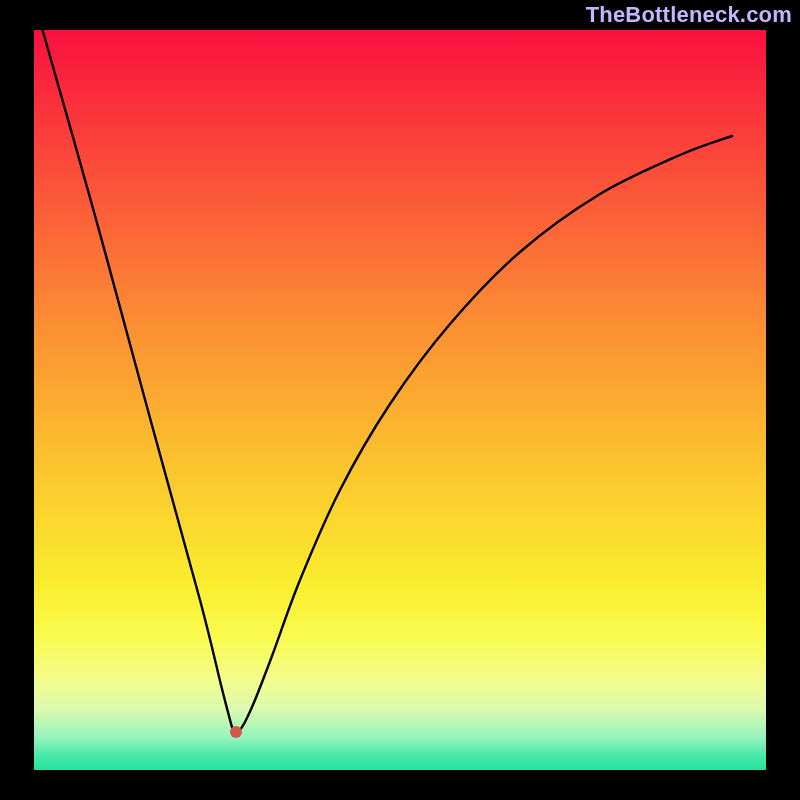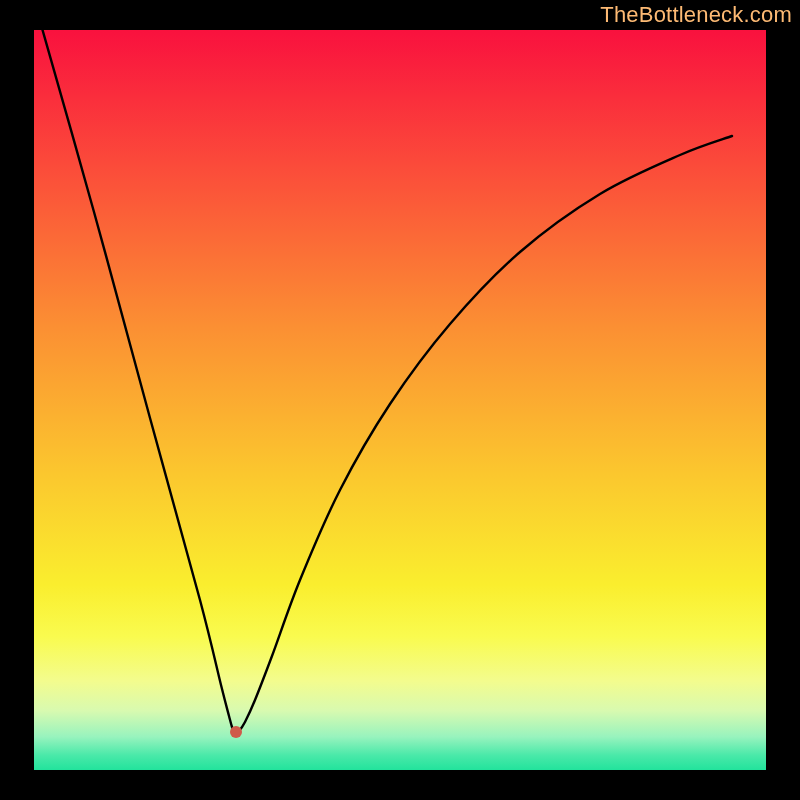--- a/index.html
+++ b/index.html
@@ -15,22 +15,22 @@
     position: relative;
     width: 800px;
     height: 800px;
     background: #000;
   }
   .watermark {
     position: absolute;
     top: 2px;
     right: 8px;
     font-size: 22px;
-    font-weight: 400;
-    color: #fdba74;
+    font-weight: 700;
+    color: #c4b5fd;
     letter-spacing: 0.2px;
     z-index: 5;
     user-select: none;
   }
   .plot-area {
     position: absolute;
     left: 34px;
     top: 30px;
     width: 732px;
     height: 740px;

